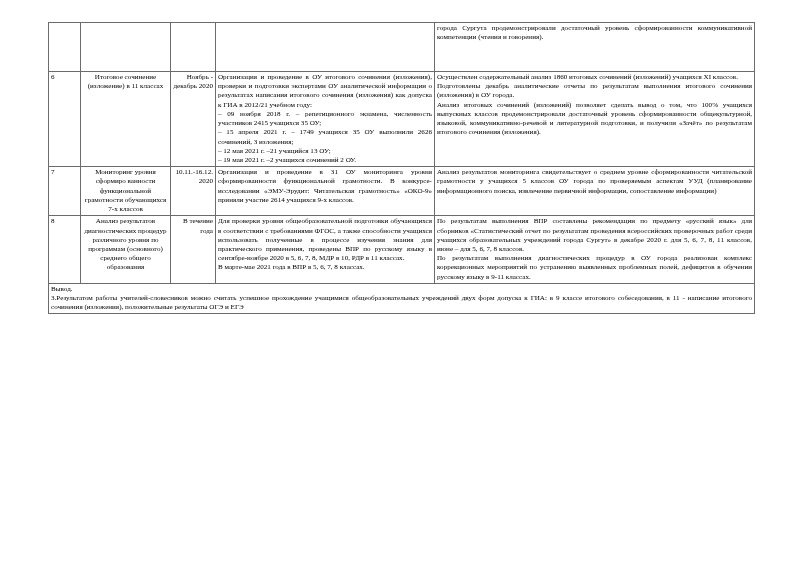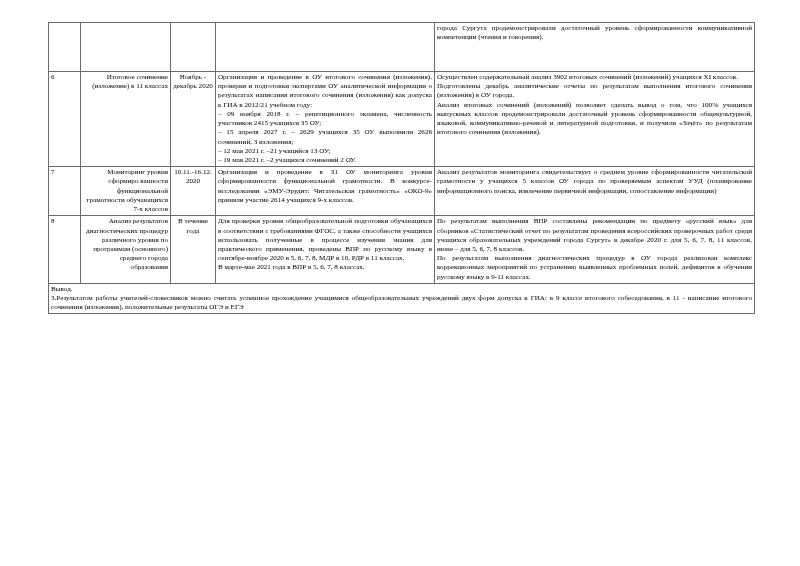--- a/index.html
+++ b/index.html
@@ -41,25 +41,25 @@
   col.c-event  { width: 90px; }
   col.c-date   { width: 45px; }
   col.c-org    { width: 219px; }
   col.c-result { width: 320px; }
 
   td.num {
     text-align: left;
     padding-left: 4px;
   }
   td.event {
-    text-align: right;
+    text-align: center;
     padding-left: 4px;
   }
   td.date {
-    text-align: center;
+    text-align: right;
     padding-left: 3px;
   }
   td.just {
     text-align: justify;
     text-justify: inter-word;
     padding-left: 3px;
     padding-right: 3px;
   }
   td.just p, td.num p, td.event p, td.date p, td.concl p {
     margin: 0;
@@ -98,46 +98,46 @@
         </td>
       </tr>
 
       <tr>
         <td class="num">6</td>
         <td class="event">Итоговое сочинение (изложение) в 11 классах</td>
         <td class="date">Ноябрь - декабрь 2020</td>
         <td class="just">
           <p class="line">Организация и проведение в ОУ итогового сочинения (изложения), проверки и подготовки экспертами ОУ аналитической информации о результатах написания итогового сочинения (изложения) как допуска к ГИА в 2012/21 учебном году:</p>
           <p class="line">– 09 ноября 2018 г.  – репетиционного экзамена, численность участников  2415 учащихся 35 ОУ;</p>
-          <p class="line">– 15 апреля 2027 г. – 2629 учащихся 35 ОУ выполнили 2626 сочинений, 3 изложения;</p>
+          <p class="line">– 15 апреля 2021 г. – 1749 учащихся 35 ОУ выполнили 2626 сочинений, 3 изложения;</p>
           <p class="line">– 12 мая 2021 г. –21 учащийся 13 ОУ;</p>
           <p class="line">– 19 мая 2021 г. –2 учащихся сочинений 2 ОУ.</p>
         </td>
         <td class="just">
-          <p class="line">Осуществлен содержательный анализ 3902 итоговых сочинений (изложений) учащихся XI классов.</p>
+          <p class="line">Осуществлен содержательный анализ 1860 итоговых сочинений (изложений) учащихся XI классов.</p>
           <p class="line">Подготовлены декабрь аналитические отчеты по результатам выполнения итогового сочинения (изложения) в ОУ города.</p>
           <p class="line">Анализ итоговых сочинений (изложений) позволяет сделать вывод о том, что 100% учащихся выпускных классов продемонстрировали достаточный уровень сформированности общекультурной, языковой, коммуникативно-речевой и литературной подготовки, и получили «Зачёт» по результатам итогового сочинения (изложения).</p>
         </td>
       </tr>
 
       <tr>
         <td class="num">7</td>
         <td class="event">Мониторинг уровня сформиро ванности функциональной грамотности обучающихся 7-х классов</td>
         <td class="date">10.11.-16.12.2020</td>
         <td class="just">
           <p class="line">Организация и проведение в 31 ОУ мониторинга уровня сформированности функциональной грамотности. В конкурсе-исследовании «ЭМУ-Эрудит: Читательская грамотность» «ОКО-9» приняли участие  2614 учащихся 9-х классов.</p>
         </td>
         <td class="just">
           <p class="line">Анализ результатов мониторинга свидетельствует о среднем уровне сформированности читательской грамотности у учащихся 5 классов ОУ города по проверяемым аспектам УУД (планирование информационного поиска, извлечение первичной информации, сопоставление информации)</p>
         </td>
       </tr>
 
       <tr>
         <td class="num">8</td>
-        <td class="event">Анализ результатов диагностических процедур различного уровня по программам (основного) среднего города образования</td>
+        <td class="event">Анализ результатов диагностических процедур различного уровня по программам (основного) среднего общего образования</td>
         <td class="date">В течение года</td>
         <td class="just">
           <p class="line">Для проверки уровня общеобразовательной подготовки обучающихся в соответствии с требованиями ФГОС, а также способности учащихся использовать полученные в процессе изучения знания для практического применения, проведены ВПР по русскому языку в сентябре-ноябре 2020 в 5, 6, 7, 8, МДР в 10, РДР в 11 классах.</p>
           <p class="line">В марте-мае 2021 года в ВПР в  5, 6, 7, 8 классах.</p>
         </td>
         <td class="just">
           <p class="line">По результатам выполнения ВПР составлены рекомендации по предмету «русский язык» для сборников «Статистический отчет по результатам проведения всероссийских проверочных работ среди учащихся образовательных учреждений города Сургут» в декабре 2020 г. для 5, 6, 7, 8, 11 классов, июне – для 5, 6, 7, 8 классов.</p>
           <p class="line">По результатам выполнения диагностических процедур в ОУ города  реализован комплекс коррекционных мероприятий по устранению выявленных  проблемных полей, дефицитов в обучении русскому языку в 9-11 классах.</p>
         </td>
       </tr>

